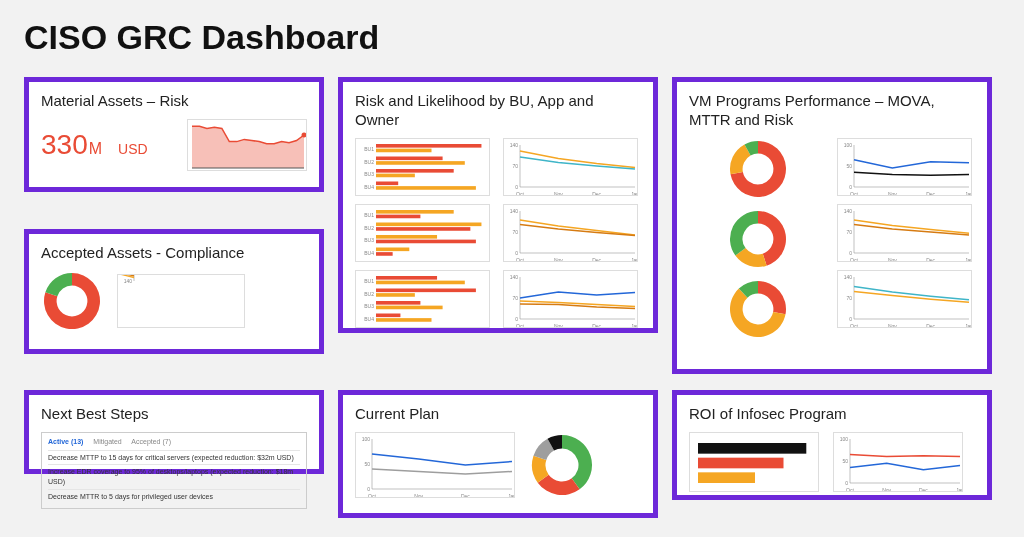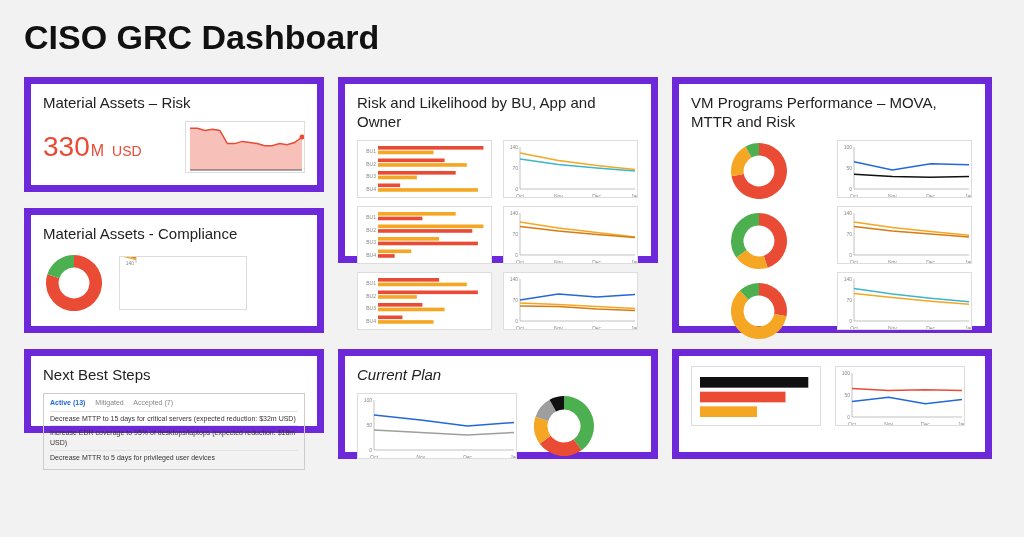--- a/index.html
+++ b/index.html
@@ -18,21 +18,21 @@
     margin-bottom: 20px;
   }
   .grid {
     display: grid;
     grid-template-columns: 300px 320px 320px;
     grid-template-rows: auto auto auto;
     gap: 16px 14px;
   }
   .panel {
     background: #fff;
-    border: 7px solid #6d28d9;
+    border: 5px solid #6d28d9;
     padding: 10px 12px 12px 12px;
     position: relative;
   }
   .panel-title {
     font-size: 15px;
     color: #222;
     margin-bottom: 8px;
     line-height: 1.25;
   }
   .big-metric {
@@ -40,21 +40,21 @@
     align-items: center;
     justify-content: space-between;
   }
   .big-value {
     color: #e94b35;
     font-size: 28px;
     font-weight: 500;
     white-space: nowrap;
   }
   .big-value .unit-m { font-size: 16px; margin-left:1px;}
-  .big-value .unit-cur { font-size: 14px; color:#e94b35; margin-left:8px;}
+  .big-value .unit-cur { font-size: 14px; color:#e94b35; margin-left:16px;}
   .mini-chart {
     border: 1px solid #ddd;
     background: #fff;
   }
   .row-flex { display:flex; gap:14px; align-items:center; }
   .chart-grid { display:grid; grid-template-columns: 1fr 1fr; gap:10px; }
   .chart-col { display:flex; flex-direction:column; gap:8px; }
   .small-chart { width:128px; height:54px; }
   .donut-svg { width:62px; height:62px; }
   .steps-box {
@@ -66,23 +66,23 @@
   }
   .steps-tabs { margin-bottom:3px; }
   .steps-tabs span { margin-right:8px; color:#888;}
   .steps-tabs .active { color:#2367d8; font-weight:bold;}
   .step-item { border-top:1px solid #e5e5e5; padding:2px 0;}
   .tick-label { font-size:5px; fill:#888; }
   
   .p-risk       { grid-column:1; grid-row:1; height:115px;}
   .p-compliance { grid-column:1; grid-row:2; height:125px;}
   .p-steps      { grid-column:1; grid-row:3; height:84px;}
-  .p-bu         { grid-column:2; grid-row:1 / span 2; height:186px;}
-  .p-plan       { grid-column:2; grid-row:3; height:110px;font-style:italic;}
-  .p-vm         { grid-column:3; grid-row:1 / span 2; height:256px;}
+  .p-bu         { grid-column:2; grid-row:1 / span 2; height:256px;}
+  .p-plan       { grid-column:2; grid-row:3; height:128px;}
+  .p-vm         { grid-column:3; grid-row:1 / span 2; height:297px;}
   .p-roi        { grid-column:3; grid-row:3; height:110px;}
 </style>
 </head>
 <body>
 
 <h1 class="page-title">CISO GRC Dashboard</h1>
 
 <div class="grid">
 
   <div class="panel p-risk">
@@ -94,21 +94,21 @@
       <svg class="mini-chart" width="120" height="52">
           <path d="M4,6.200000000000003 L11.466666666666667,6.200000000000003 L18.933333333333334,8.399999999999999 L26.400000000000002,7.299999999999997 L33.86666666666667,8.399999999999999 L41.33333333333333,21.6 L48.800000000000004,21.6 L56.266666666666666,19.4 L63.733333333333334,20.5 L71.2,21.6 L78.66666666666666,23.799999999999997 L86.13333333333333,23.799999999999997 L93.60000000000001,21.6 L101.06666666666666,22.700000000000003 L108.53333333333333,20.5 L116,15 L116,48 L4,48 Z" fill="#e94b35" opacity="0.35"></path>
     <path d="M4,6.200000000000003 L11.466666666666667,6.200000000000003 L18.933333333333334,8.399999999999999 L26.400000000000002,7.299999999999997 L33.86666666666667,8.399999999999999 L41.33333333333333,21.6 L48.800000000000004,21.6 L56.266666666666666,19.4 L63.733333333333334,20.5 L71.2,21.6 L78.66666666666666,23.799999999999997 L86.13333333333333,23.799999999999997 L93.60000000000001,21.6 L101.06666666666666,22.700000000000003 L108.53333333333333,20.5 L116,15" fill="none" stroke="#e94b35" stroke-width="1.5"></path>
     <line x1="4" y1="48" x2="116" y2="48" stroke="#555" stroke-width="1"></line>
     <circle cx="116" cy="15" r="2.5" fill="#e94b35"></circle>
         </svg>
     </div>
   </div>
 
   <div class="panel p-compliance">
-    <div class="panel-title">Material Assets - Compliance</div>
+    <div class="panel-title">Accepted Assets - Compliance</div>
     <div class="row-flex">
       <svg class="donut-svg">
           <path d="M31,3 A28,28 0 1 1 4.370417543735698,22.347524157501475 L16.353729649054632,26.241138286625812 A15.400000000000002,15.400000000000002 0 1 0 31,15.599999999999998 Z" fill="#e94b35"></path>
           <path d="M4.370417543735698,22.347524157501475 A28,28 0 0 1 30.999999999999996,3 L30.999999999999996,15.599999999999998 A15.400000000000002,15.400000000000002 0 0 0 16.353729649054632,26.241138286625812 Z" fill="#4caf50"></path>
         </svg>
       <svg class="mini-chart small-chart">
           <line x1="16" y1="6" x2="16" y2="-10" stroke="#999" stroke-width="0.6"></line>
            <line x1="16" y1="-10" x2="-4" y2="-10" stroke="#999" stroke-width="0.6"></line>
           <text class="tick-label" x="14" y="-8" text-anchor="end">0</text>
           <text class="tick-label" x="14" y="0" text-anchor="end">70</text>
@@ -313,20 +313,21 @@
             <text class="tick-label" x="92.66666666666666" y="57" text-anchor="middle">Dec</text>
             <text class="tick-label" x="131" y="57" text-anchor="middle">Jan</text>
             <path d="M16,15.600000000000001 L54.33333333333333,20.999999999999996 L92.66666666666666,25.200000000000003 L131,28.8" fill="none" stroke="#3fb5c8" stroke-width="1.5"></path>
             <path d="M16,20.4 L54.33333333333333,24.599999999999998 L92.66666666666666,28.2 L131,31.2" fill="none" stroke="#f5a623" stroke-width="1.5"></path>
           </svg>
       </div>
     </div>
   </div>
 
   <div class="panel p-roi">
+    <div class="panel-title">ROI of Infosec Program</div>
     <div class="row-flex">
       <svg class="mini-chart" width="130" height="60">
           <rect x="8" y="10" width="108.3" height="10.666666666666666" fill="#111111"></rect>
           <rect x="8" y="24.666666666666664" width="85.5" height="10.666666666666666" fill="#e94b35"></rect>
           <rect x="8" y="39.33333333333333" width="57" height="10.666666666666666" fill="#f5a623"></rect>
         </svg>
       <svg class="mini-chart" width="130" height="60">
           <line x1="16" y1="6" x2="16" y2="50" stroke="#999" stroke-width="0.6"></line>
            <line x1="16" y1="50" x2="126" y2="50" stroke="#999" stroke-width="0.6"></line>
           <text class="tick-label" x="14" y="52" text-anchor="end">0</text>

